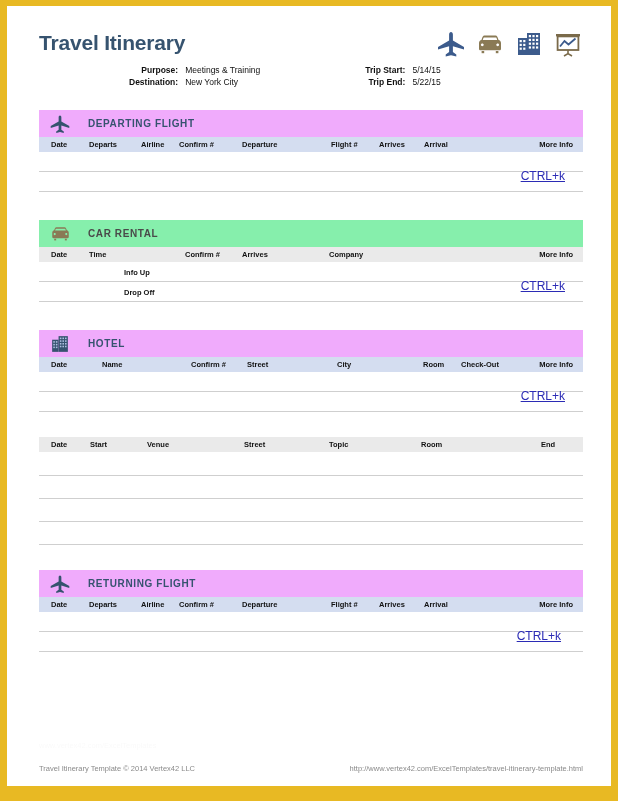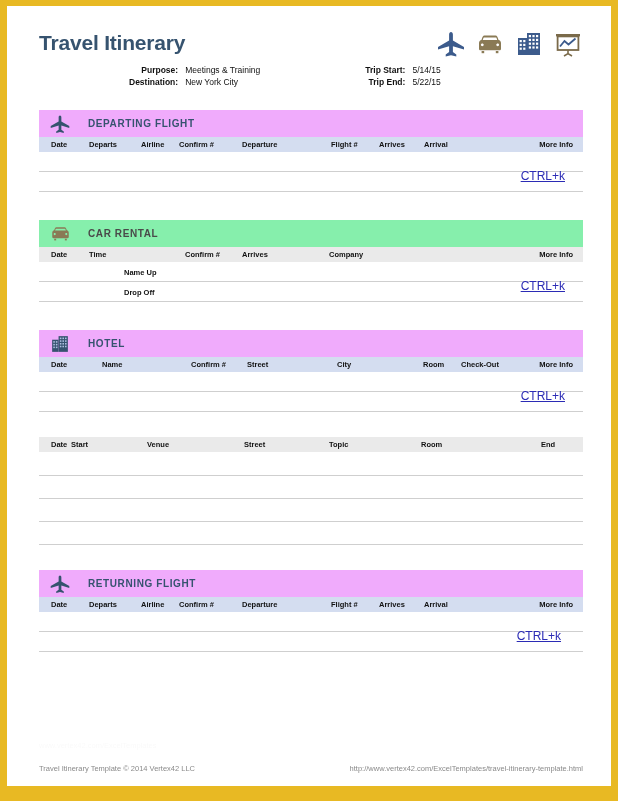--- a/index.html
+++ b/index.html
@@ -297,21 +297,21 @@
     <div class="colhead gray">
       <span style="left:12px;">Date</span>
       <span style="left:50px;">Time</span>
       <span style="left:146px;">Confirm #</span>
       <span style="left:203px;">Arrives</span>
       <span style="left:290px;">Company</span>
       <span style="right:10px;">More Info</span>
     </div>
     <div class="rows">
       <div class="row">
-        <span class="row-label" style="left:85px;">Name Up</span>
+        <span class="row-label" style="left:85px;">Info Up</span>
         <span class="ctrlk" style="right:18px;">CTRL+k</span>
       </div>
       <div class="row">
         <span class="row-label" style="left:85px;">Drop Off</span>
       </div>
     </div>
   </div>
 
   <div class="section" style="margin-top:28px;">
     <div class="band blue">
@@ -357,21 +357,21 @@
       <div class="row">
         <span class="ctrlk" style="right:18px;">CTRL+k</span>
       </div>
       <div class="row"></div>
     </div>
   </div>
 
   <div class="section" style="margin-top:25px;">
     <div class="colhead gray">
       <span style="left:12px;">Date</span>
-      <span style="left:32px;">Start</span>
+      <span style="left:51px;">Start</span>
       <span style="left:108px;">Venue</span>
       <span style="left:205px;">Street</span>
       <span style="left:290px;">Topic</span>
       <span style="left:382px;">Room</span>
       <span style="left:502px;text-align:right;">End</span>
     </div>
     <div class="rows">
       <div class="row" style="height:24px;"></div>
       <div class="row" style="height:23px;"></div>
       <div class="row" style="height:23px;"></div>

